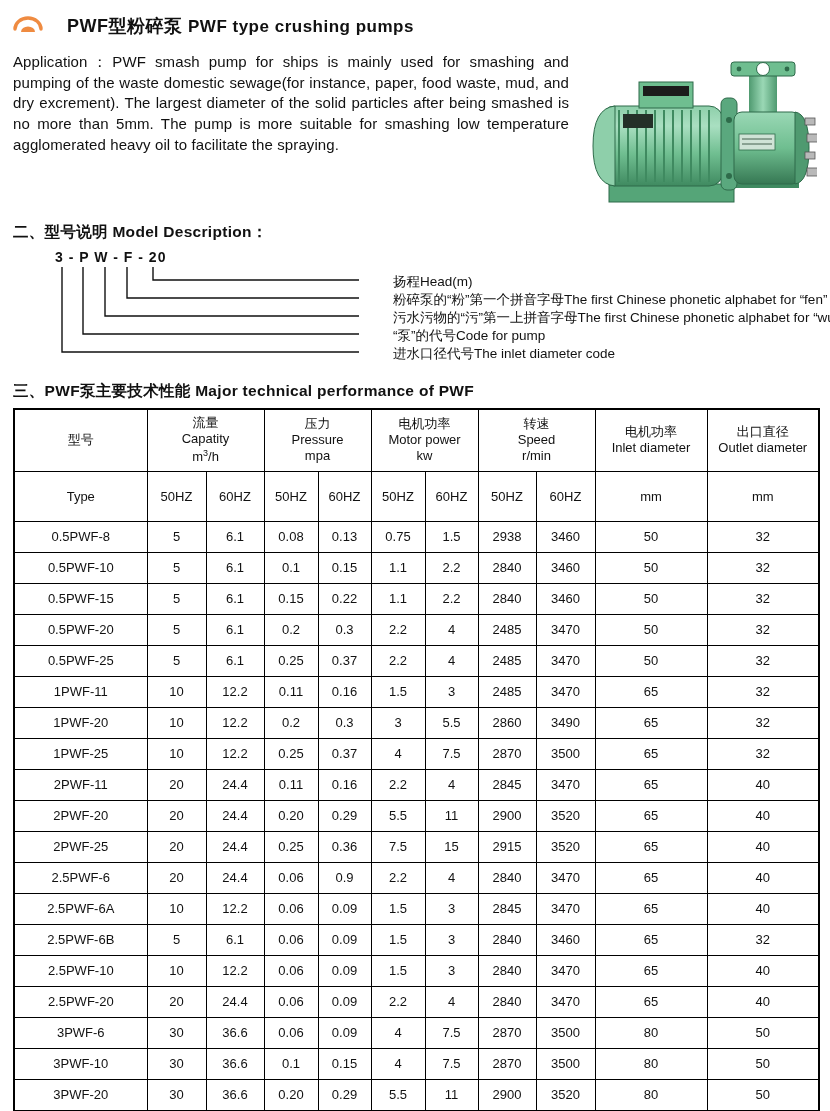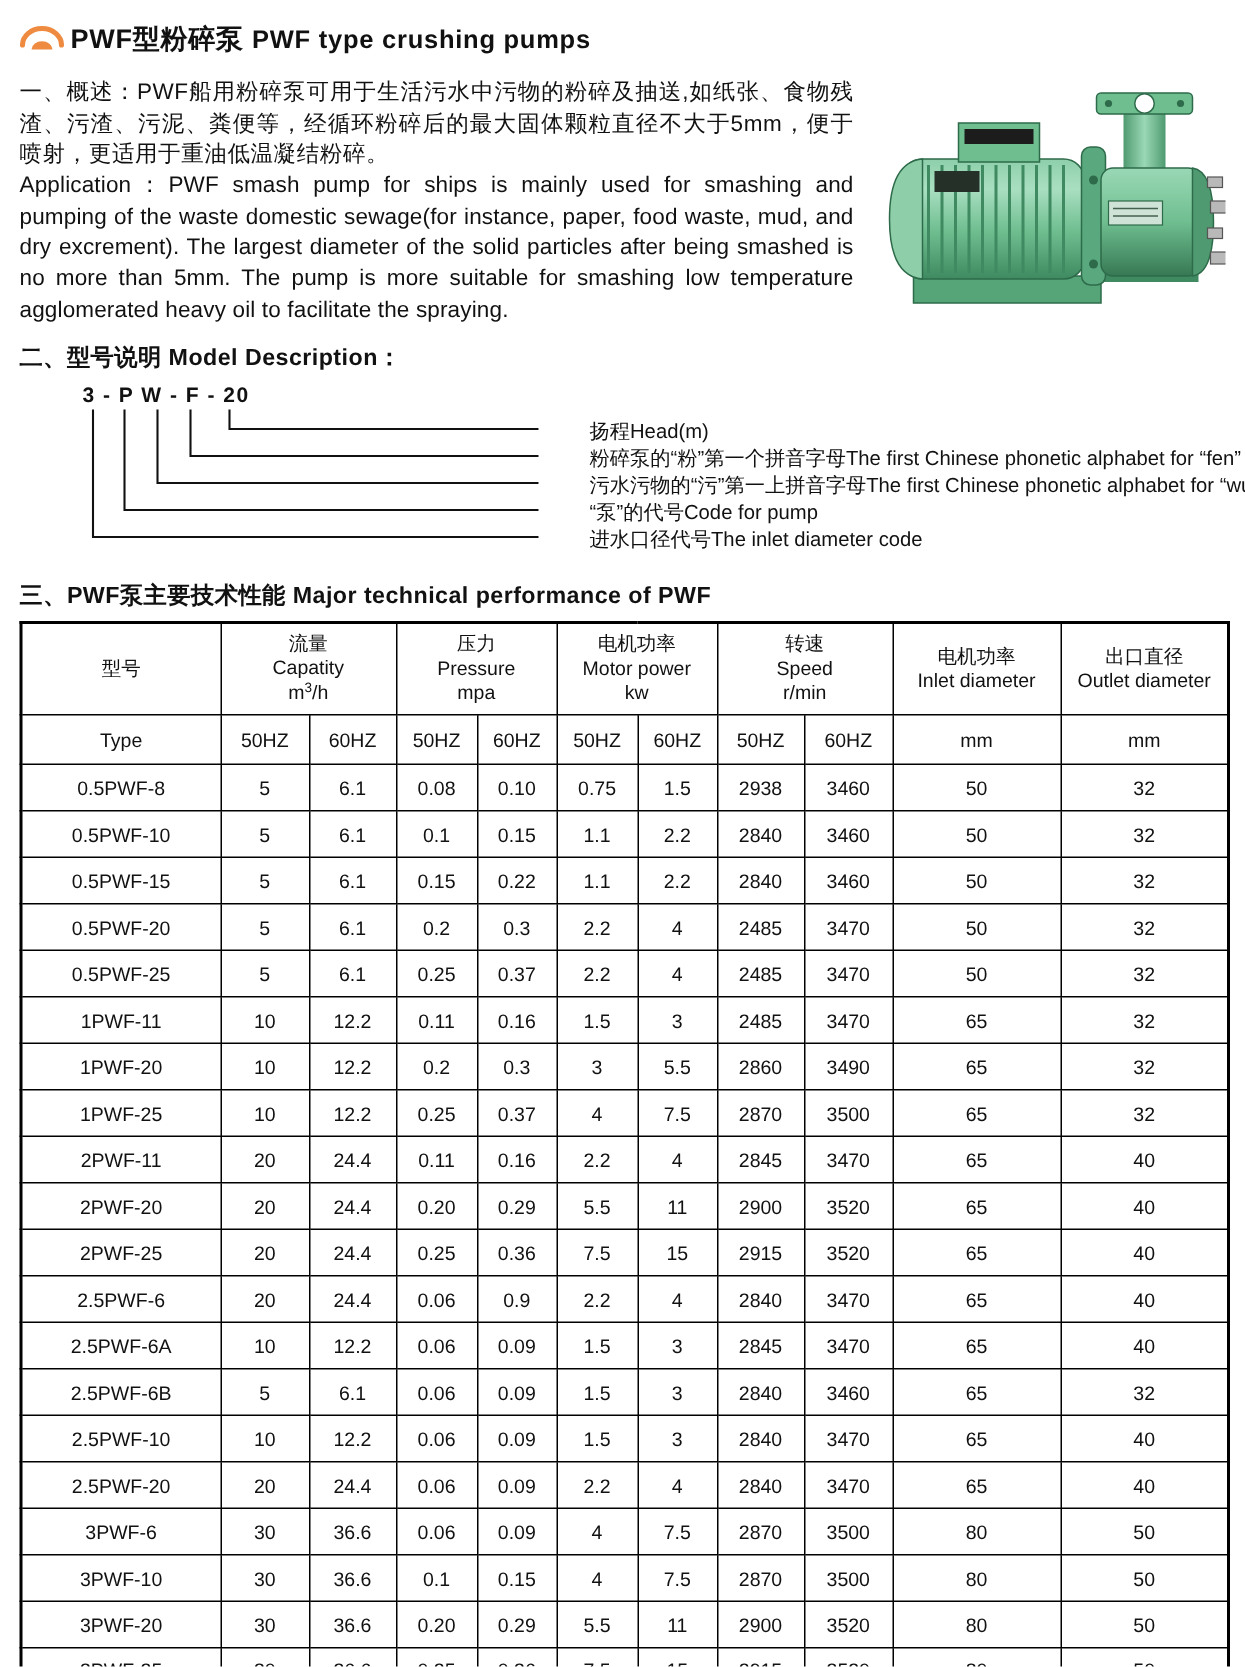--- a/index.html
+++ b/index.html
@@ -5,21 +5,21 @@
   * { margin:0; padding:0; box-sizing:border-box; }
   html,body { background:#ffffff; }
   body {
     width:830px; height:1111px; margin:0 auto; position:relative;
     font-family:"Liberation Sans","DejaVu Sans",sans-serif;
     color:#111; overflow:hidden;
   }
   .page { padding:14px 13px 6px 13px; }
 
   
-  .hdr { display:flex; align-items:flex-end; gap:4px; margin-bottom:14px; }
+  .hdr { display:flex; align-items:center; gap:24px; margin-bottom:14px; }
   .logo { width:30px; height:22px; display:inline-block; flex:0 0 auto; }
   .title { font-size:18px; font-weight:bold; letter-spacing:0.5px; }
   .title .en { font-size:17px; }
 
   
   .overview { position:relative; min-height:160px; }
   .pump-fig { float:right; width:238px; height:158px; margin:4px 0 4px 10px; }
   .para-zh, .para-en {
     font-size:15px; line-height:1.38; text-align:justify;
   }
@@ -39,21 +39,21 @@
   table.spec {
     width:805px; border-collapse:collapse; table-layout:fixed;
     border:2px solid #000; margin-top:4px;
   }
   table.spec th, table.spec td {
     border:1px solid #000; text-align:center; vertical-align:middle;
     font-weight:normal; font-size:13px; padding:0 2px;
     overflow:hidden; white-space:nowrap;
   }
   table.spec thead th { height:62px; }
-  table.spec .subhdr td { height:33px; }
+  table.spec .subhdr td { height:50px; }
   table.spec tbody td { height:31px; }
   .hl { line-height:1.25; }
   sup { font-size:9px; }
 </style>
 </head>
 <body>
 
 <div class="page">
 
   <div class="hdr">
@@ -131,21 +131,20 @@
         <g fill="#b9b9b9" stroke="#555" stroke-width="0.8">
           <rect x="226" y="62" width="10" height="7"></rect>
             <rect x="228" y="78" width="12" height="8"></rect>
           <rect x="226" y="96" width="10" height="7"></rect>
             <rect x="228" y="112" width="12" height="8"></rect>
         </g>
         <circle cx="150" cy="64" r="3" fill="#2e6b4a"></circle>
           <circle cx="150" cy="120" r="3" fill="#2e6b4a"></circle>
       </svg>
     </div>
-    <p class="para-zh">一、概述：PWF船用粉碎泵可用于生活污水中污物的粉碎及抽送,如纸张、食物残渣、污渣、污泥、粪便等，经循环粉碎后的最大固体颗粒直径不大于5mm，便于喷射，更适用于重油低温凝结粉碎。</p>
     <p class="para-en">Application：PWF smash pump for ships is mainly used for smashing and pumping of the waste domestic sewage(for instance, paper, food waste, mud, and dry excrement). The largest diameter of the solid particles after being smashed is no more than 5mm. The pump is more suitable for smashing low temperature agglomerated heavy oil to facilitate the spraying.</p>
   </div>
 
   <h2 class="sec-h">二、型号说明  Model Description：</h2>
   <div class="model-diagram">
     <svg class="md-svg" width="804" height="122" viewBox="0 0 804 122">
       <g stroke="#111" stroke-width="1.4" fill="none">
         <polyline points="140,18 140,31 346,31"></polyline>
         <polyline points="114,18 114,49 346,49"></polyline>
         <polyline points="92,18  92,67  346,67"></polyline>
@@ -223,21 +222,21 @@
           <td>50HZ</td>
           <td>60HZ</td>
           <td>mm</td>
           <td>mm</td>
         </tr>
     <tr>
           <td>0.5PWF-8</td>
           <td>5</td>
           <td>6.1</td>
           <td>0.08</td>
-          <td>0.10</td>
+          <td>0.13</td>
           <td>0.75</td>
           <td>1.5</td>
           <td>2938</td>
           <td>3460</td>
           <td>50</td>
           <td>32</td>
         </tr>
         <tr>
           <td>0.5PWF-10</td>
           <td>5</td>

